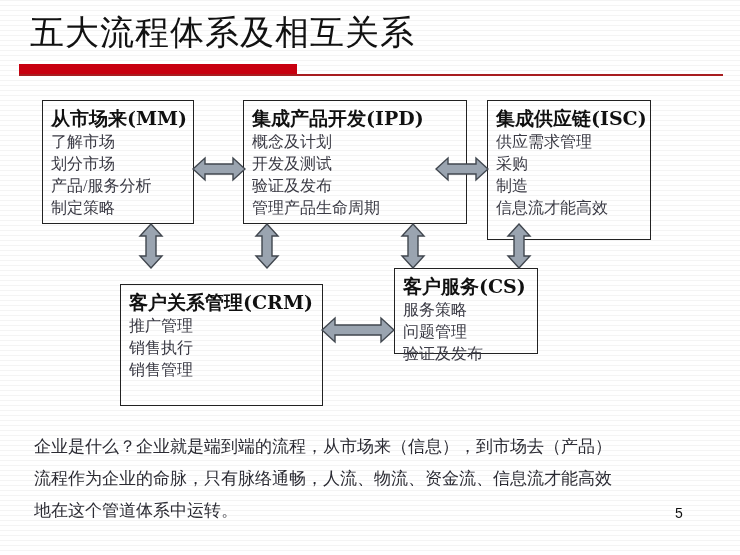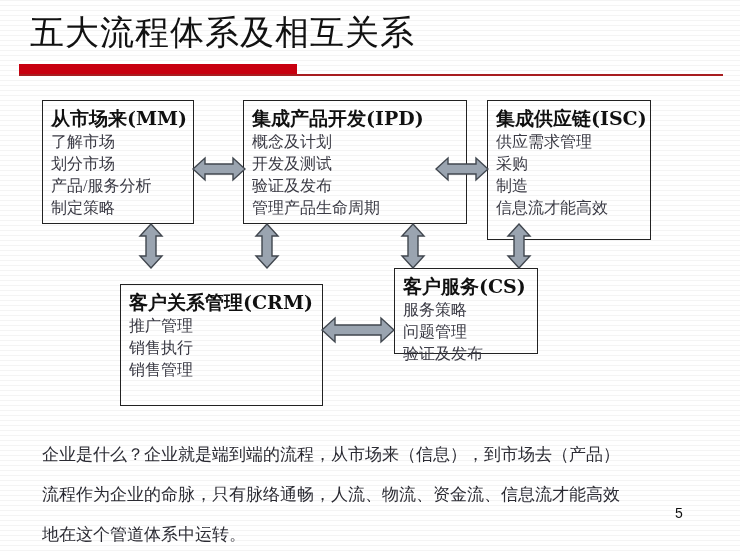--- a/index.html
+++ b/index.html
@@ -96,21 +96,21 @@
   #footnote {
     position: absolute;
     left: 28px;
     top: 428px;
     width: 690px;
     font-size: 17px;
     line-height: 26px;
     color: #2b2b33;
     font-family: "Liberation Serif", "DejaVu Serif", serif;
   }
-  #footnote p { margin: 14px; white-space: nowrap; }
+  #footnote p { margin: 6px; white-space: nowrap; }
 
   
   #page-number {
     position: absolute;
     left: 675px;
     top: 505px;
     font-size: 14px;
     color: #111111;
     font-family: "Liberation Sans", "DejaVu Sans", sans-serif;
   }

